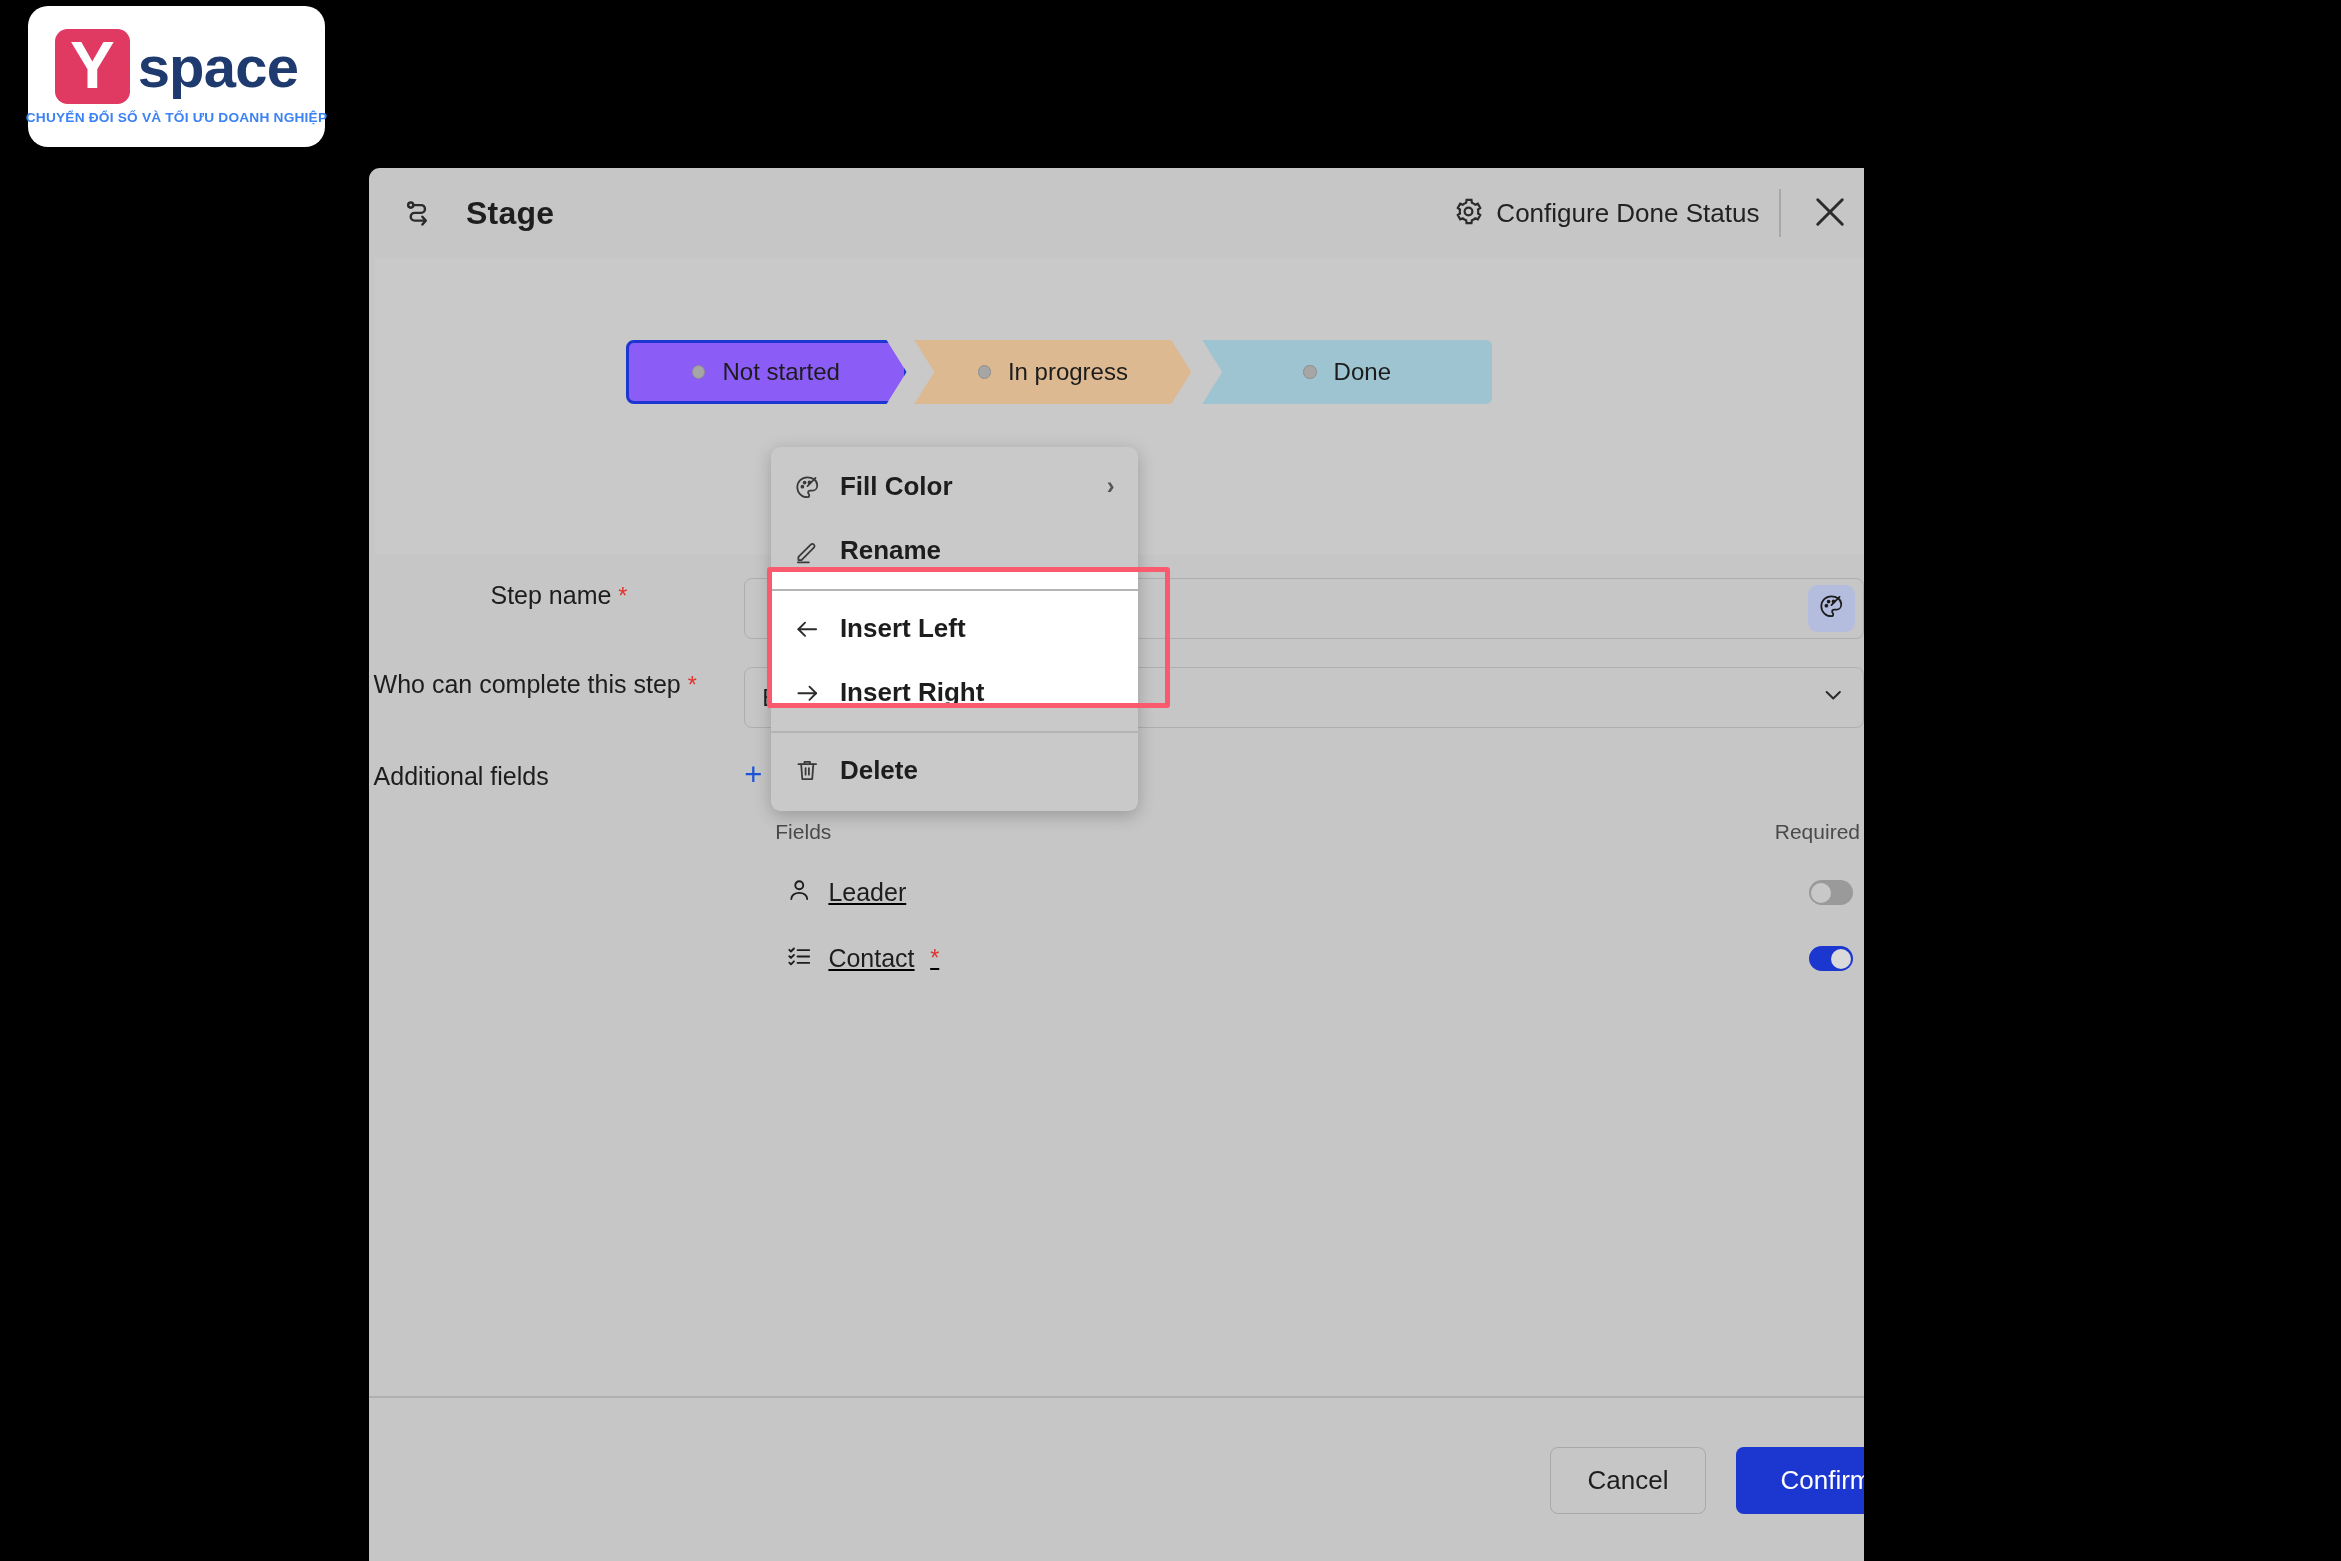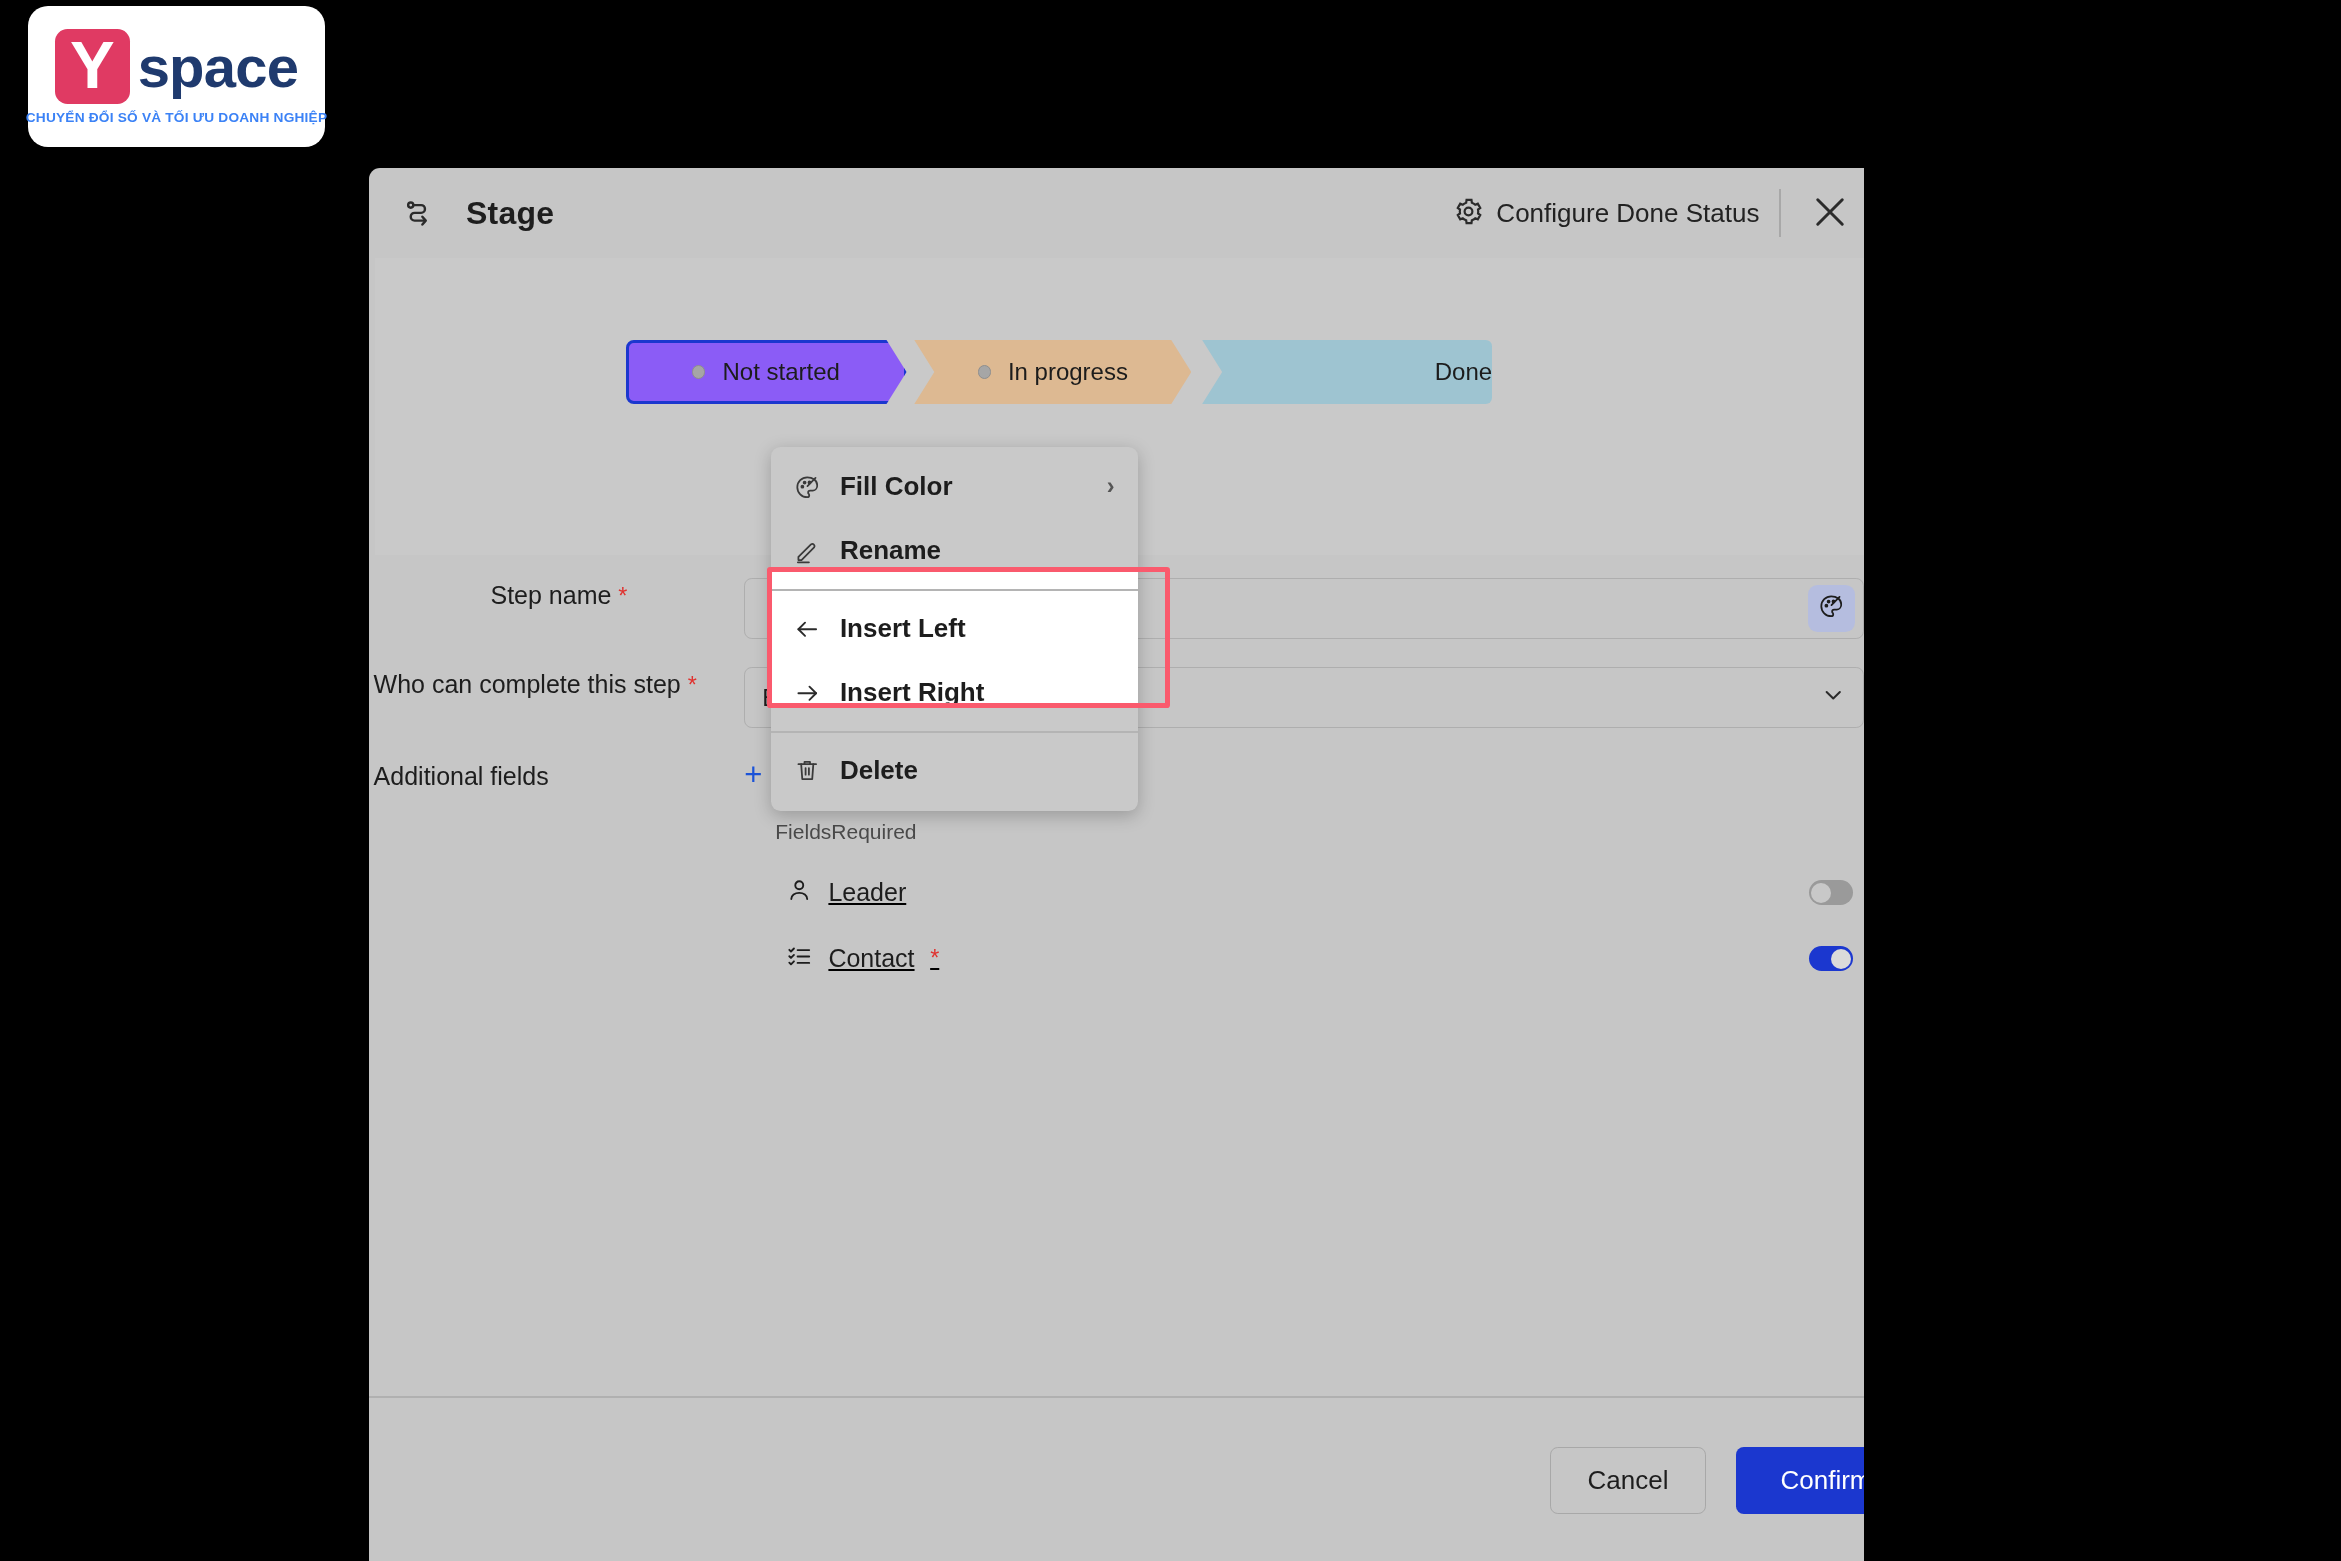--- a/index.html
+++ b/index.html
@@ -96,21 +96,20 @@
   }
   .chev-1 {
     width: 277px; background: #ddb992;
     clip-path: polygon(0 0, calc(100% - 20px) 0, 100% 50%, calc(100% - 20px) 100%, 0 100%, 20px 50%);
     margin-left: 3.1px;
   }
   .chev-2 {
     width: 290px; background: #9ec4d1;
     clip-path: polygon(0 0, 100% 0, 100% 100%, 0 100%, 20px 50%);
     margin-left: 6.2px;
-    justify-content: space-between;
   }
   .chev-2 { border-radius: 0 6.2px 6.2px 0; }
 
   
   .form { position: relative; padding: 0; }
   .frow {
     display: flex; align-items: flex-start;
     padding: 0 0 0 2.3px;
   }
   .flabel {
@@ -146,21 +145,21 @@
     font-size: 24px; color: #1d1d1d;
     cursor: pointer;
   }
   .addfield {
     display: inline-flex; align-items: center; gap: 11px;
     color: #1b53d8; font-size: 26px; cursor: pointer;
   }
   .plus { font-size: 31px; line-height: 23.4px; }
 
   .fields-head {
-    display: flex; 
+    display: flex; justify-content: space-between;
     padding: 0 4px 0 31px;
     font-size: 21px; color: #4a4a4a;
   }
   .field-row {
     display: flex; align-items: center; justify-content: space-between;
     padding: 0 11px 0 42px;
     height: 66px;
     text-decoration: underline;
   }
   .field-left { display: flex; align-items: center; gap: 15.6px; font-size: 25px; color:#1d1d1d; }

